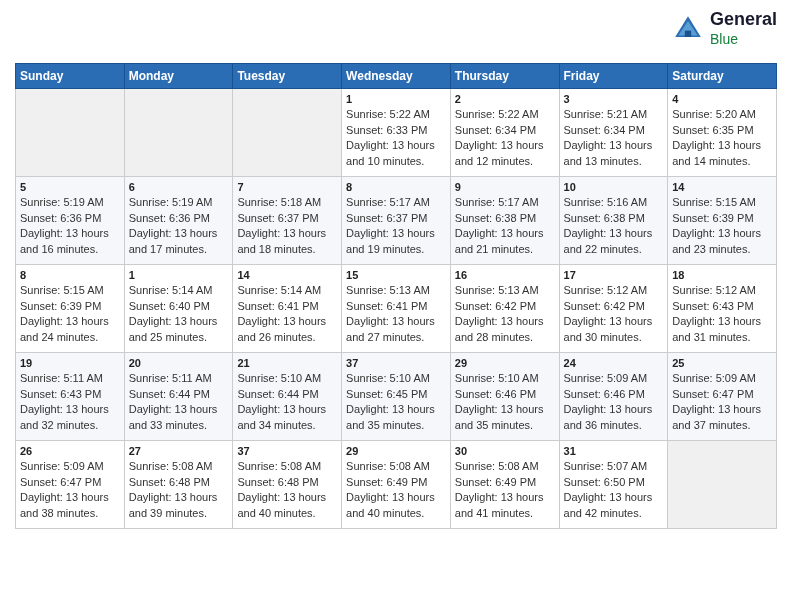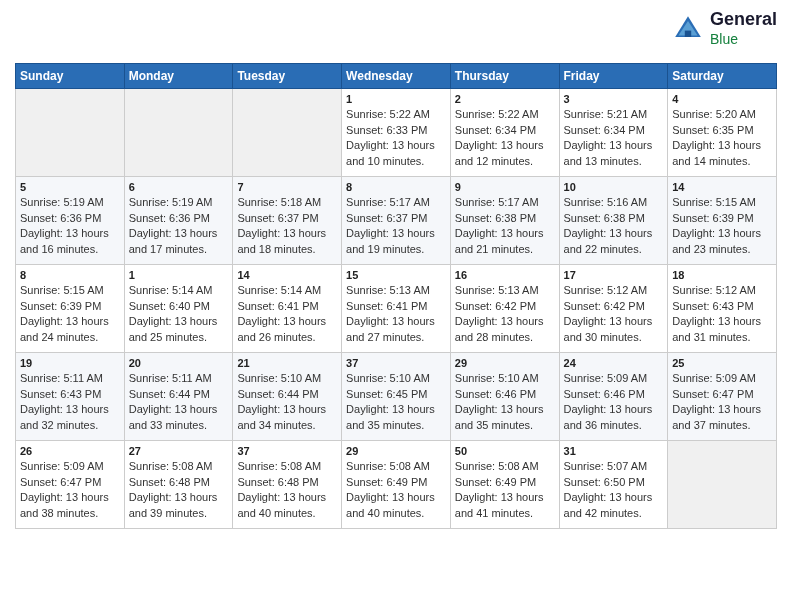--- a/index.html
+++ b/index.html
@@ -246,21 +246,21 @@
           </td>
           <td>
             <div class="day-num">37</div>
             <div class="cell-content">Sunrise: 5:08 AM<br>Sunset: 6:48 PM<br>Daylight: 13 hours and 40 minutes.</div>
           </td>
           <td>
             <div class="day-num">29</div>
             <div class="cell-content">Sunrise: 5:08 AM<br>Sunset: 6:49 PM<br>Daylight: 13 hours and 40 minutes.</div>
           </td>
           <td>
-            <div class="day-num">50</div>
+            <div class="day-num">30</div>
             <div class="cell-content">Sunrise: 5:08 AM<br>Sunset: 6:49 PM<br>Daylight: 13 hours and 41 minutes.</div>
           </td>
           <td>
             <div class="day-num">31</div>
             <div class="cell-content">Sunrise: 5:07 AM<br>Sunset: 6:50 PM<br>Daylight: 13 hours and 42 minutes.</div>
           </td>
           <td class="empty-cell"></td>
         </tr>
       </tbody>
   </table>

